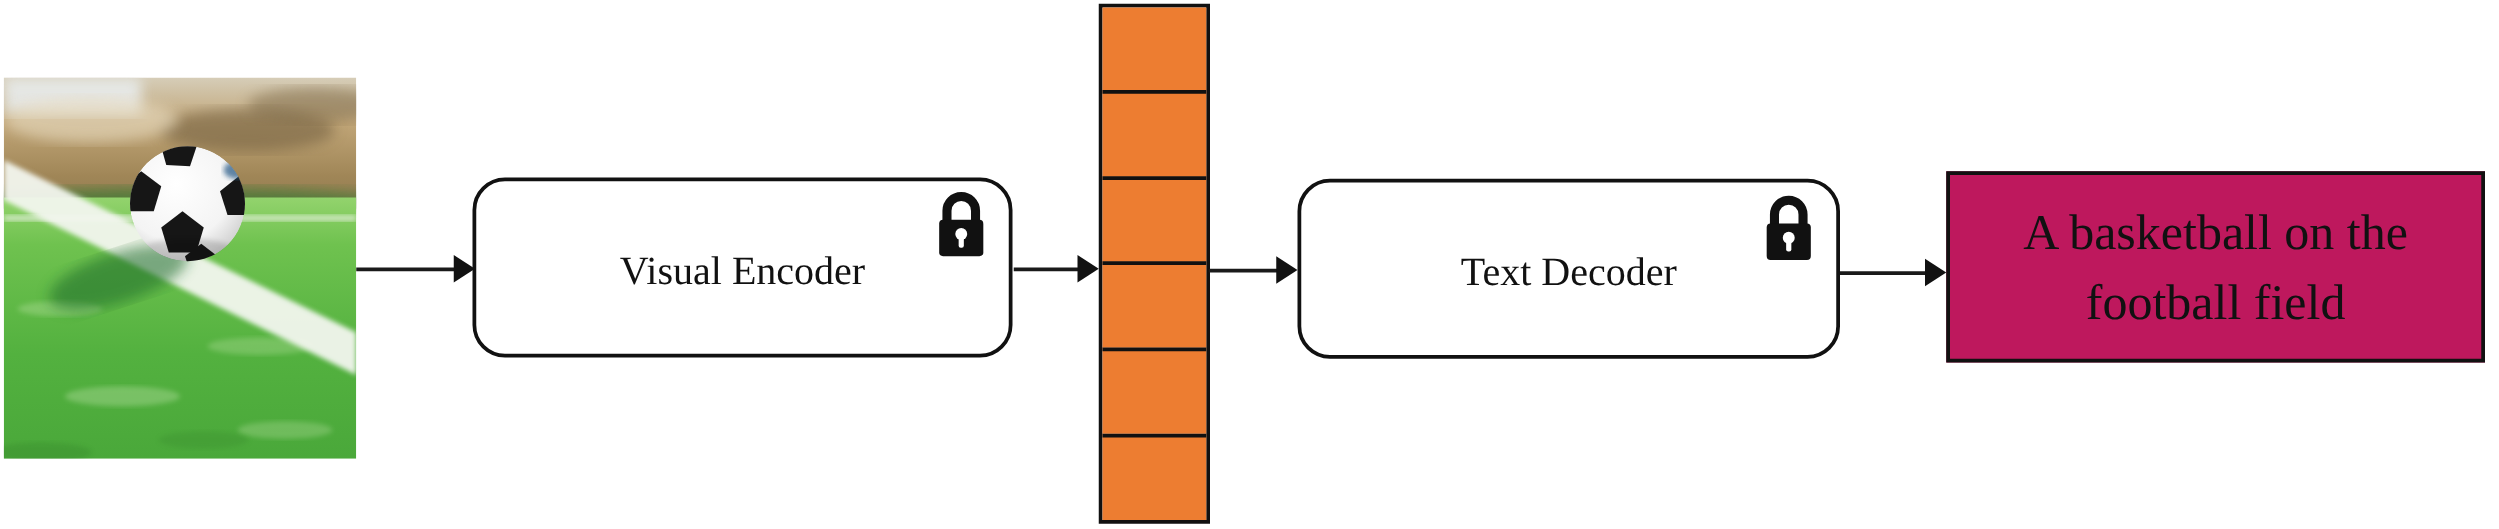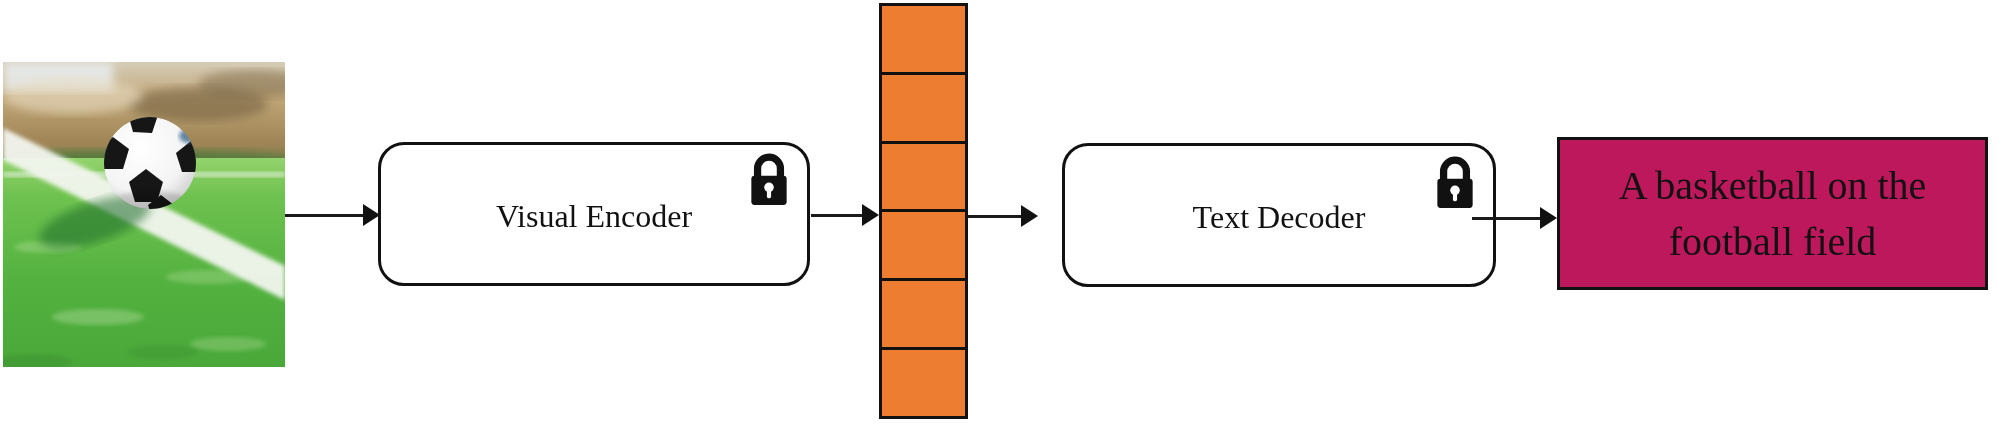--- a/index.html
+++ b/index.html
@@ -44,21 +44,21 @@
     position:absolute; right:0; top:0; width:0; height:0;
     border-top:11px solid transparent; border-bottom:11px solid transparent;
     border-left:17px solid #111;
   }
   #arrow1 { left:285px; top:204px; width:95px; }
   #arrow2 { left:811px; top:204px; width:68px; }
   #arrow3 { left:967px; top:205px; width:71px; }
   #arrow4 { left:1472px; top:207px; width:85px; }
 
   #visual-encoder { left:378px; top:142px; width:432px; height:144px; }
-  #text-decoder  { left:1062px; top:143px; width:434px; height:144px; }
+  #text-decoder  { left:1038px; top:143px; width:434px; height:144px; }
   #output-box    { left:1557px; top:137px; width:431px; height:153px; }
 </style>
 </head>
 <body>
 
 <div id="canvas">
 
   <div class="photo">
     <svg viewBox="0 0 282 305" preserveAspectRatio="none">
       <defs>

